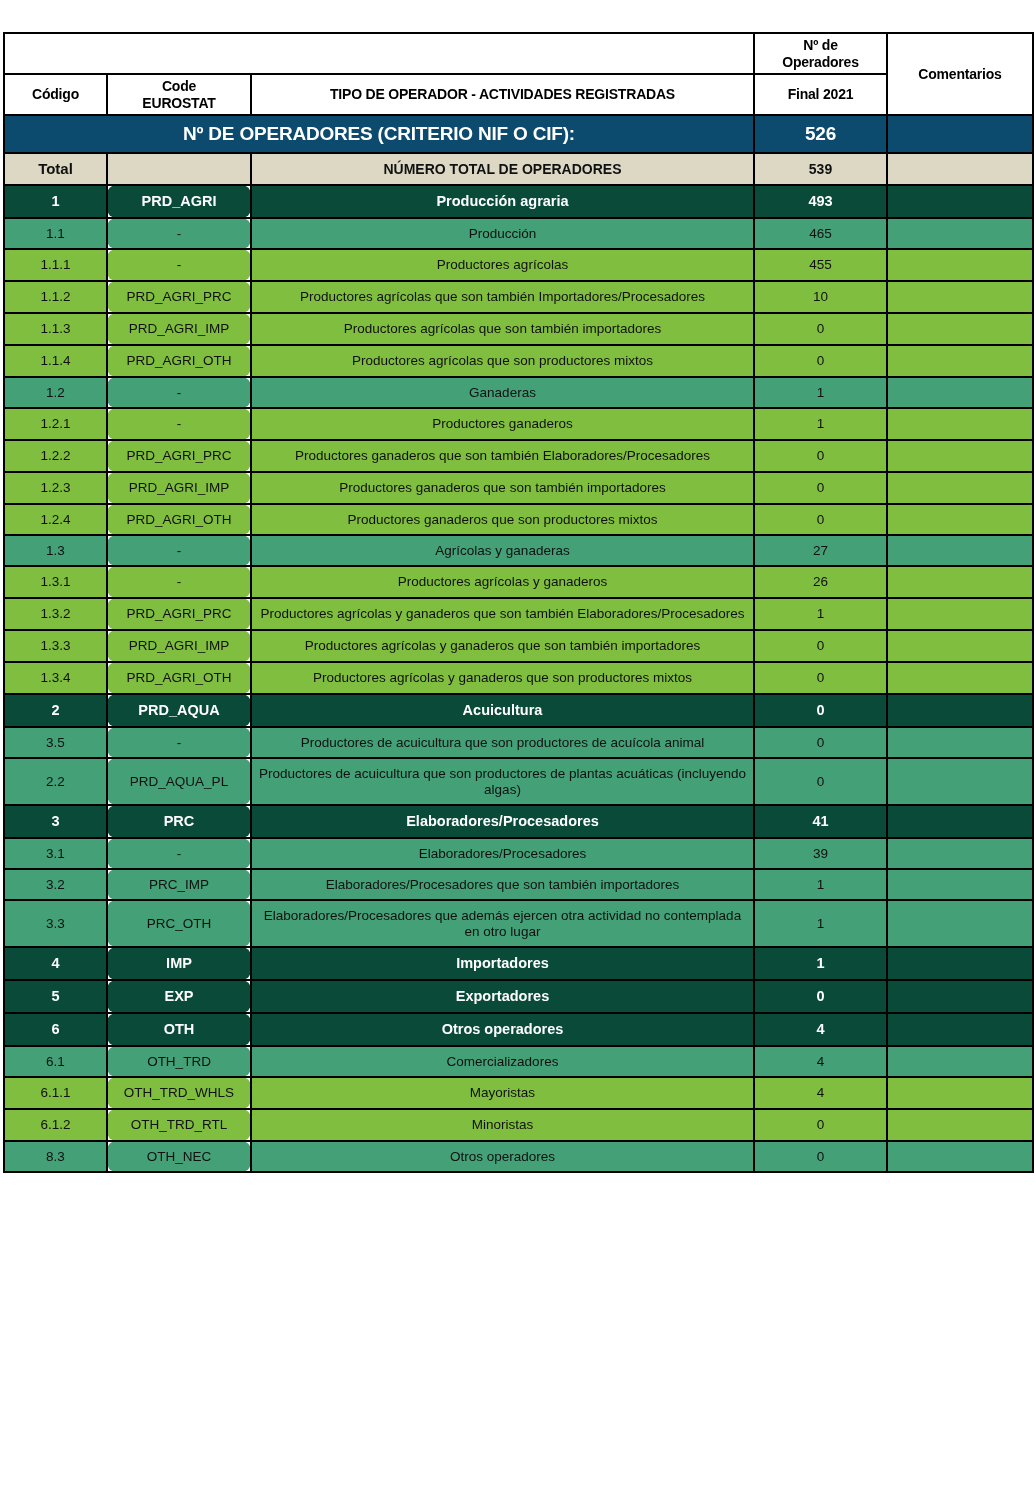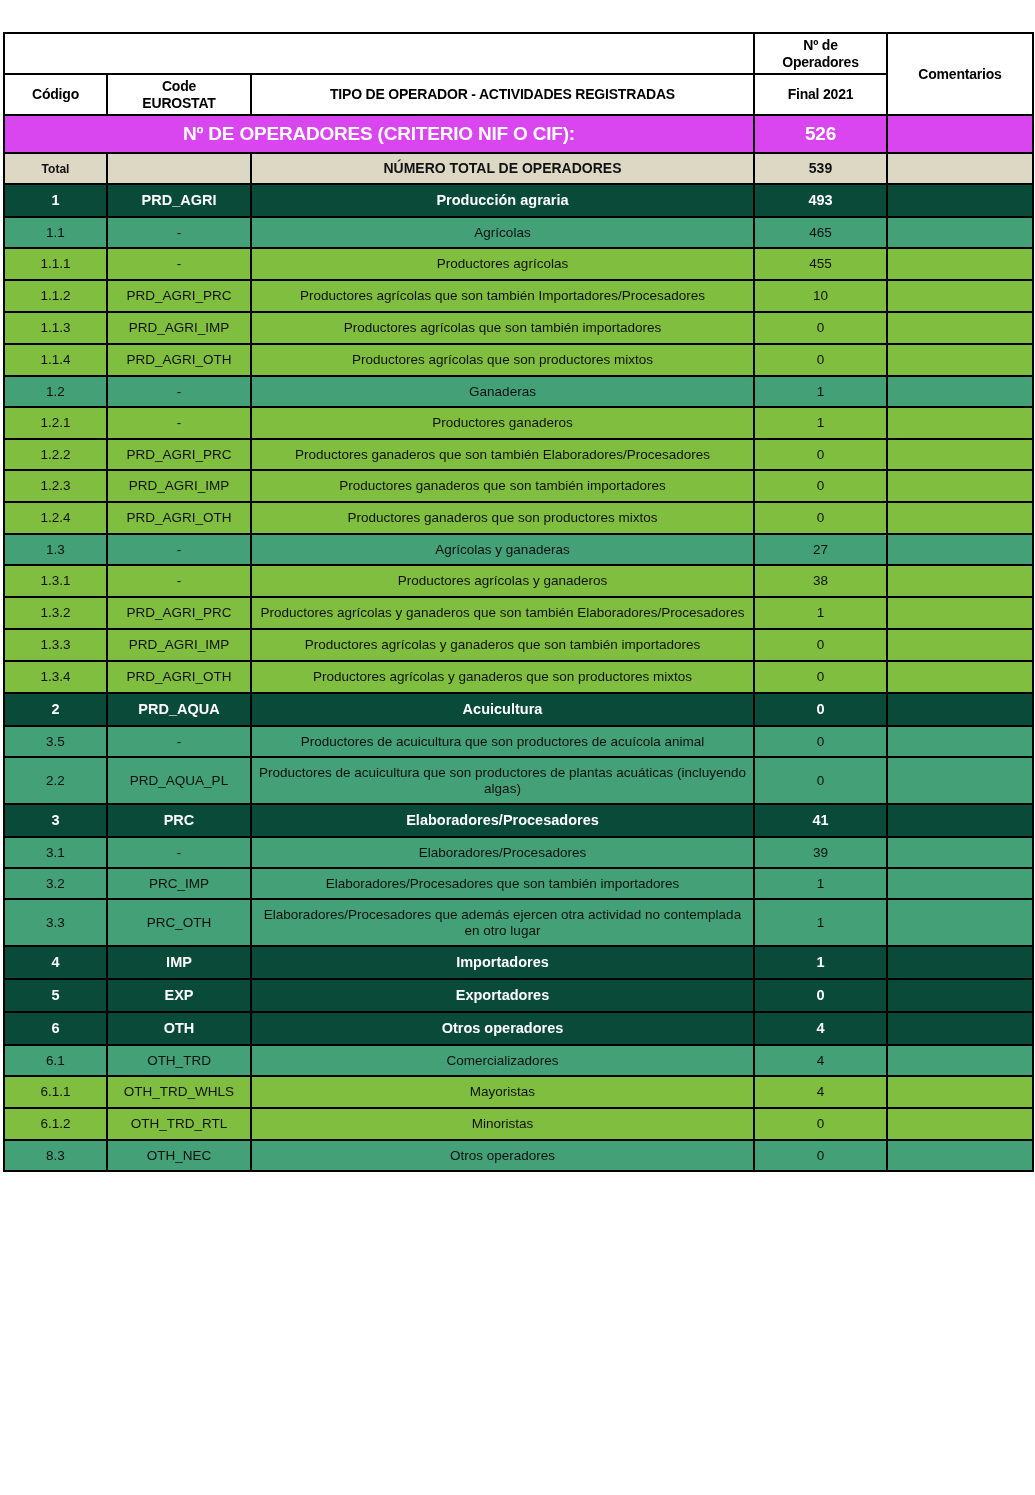--- a/index.html
+++ b/index.html
@@ -68,37 +68,37 @@
     font-weight: normal;
   }
   td.hdr-tipo {
     font-size: 14.5px;
     letter-spacing: -0.3px;
   }
   td.hdr-small { font-size: 14px; }
 
   
   tr.gray td {
-    background: #d946ef;
+    background: #0c4a6e;
     color: #ffffff;
     font-weight: bold;
     font-size: 19px;
     letter-spacing: -0.2px;
     padding-top: 7px;
     padding-bottom: 7px;
   }
   tr.beige td {
     background: #dcd8c4;
     color: #111111;
     font-weight: bold;
     font-size: 14px;
     padding-top: 6px;
     padding-bottom: 6px;
   }
-  tr.beige td.lvl-code { font-size: 12px; }
+  tr.beige td.lvl-code { font-size: 15px; }
 
   tr.dark td {
     background: #0a4a39;
     color: #ffffff;
     font-weight: bold;
     font-size: 14.5px;
     padding-top: 7px;
     padding-bottom: 7px;
   }
   tr.teal td {
@@ -111,21 +111,21 @@
   tr.lime td {
     background: #80be3f;
     color: #111111;
     font-weight: normal;
     padding-top: 7px;
     padding-bottom: 7px;
   }
 
   td.col-tipo  { font-size: 13.5px; }
   td.col-num   { font-size: 14px; }
-  td.col-code  { font-size: 13.5px; }
+  td.col-code  { font-size: 13.5px; border-radius: 9px; }
   td.col-codigo{ font-size: 13.5px; }
 
   tr.dark td.col-tipo,
   tr.dark td.col-num,
   tr.dark td.col-code,
   tr.dark td.col-codigo { font-weight: bold; }
 
   td.empty { }
 </style>
 </head>
@@ -179,21 +179,21 @@
     <tr class="dark">
           <td class="col-codigo">1</td>
           <td class="col-code">PRD_AGRI</td>
           <td class="col-tipo">Producción agraria</td>
           <td class="col-num">493</td>
           <td class="col-coment"></td>
         </tr>
         <tr class="teal">
           <td class="col-codigo">1.1</td>
           <td class="col-code">-</td>
-          <td class="col-tipo">Agrícolas</td>
+          <td class="col-tipo">Producción</td>
           <td class="col-num">465</td>
           <td class="col-coment"></td>
         </tr>
         <tr class="lime">
           <td class="col-codigo">1.1.1</td>
           <td class="col-code">-</td>
           <td class="col-tipo">Productores agrícolas</td>
           <td class="col-num">455</td>
           <td class="col-coment"></td>
         </tr>
@@ -257,21 +257,21 @@
           <td class="col-codigo">1.3</td>
           <td class="col-code">-</td>
           <td class="col-tipo">Agrícolas y ganaderas</td>
           <td class="col-num">27</td>
           <td class="col-coment"></td>
         </tr>
         <tr class="lime">
           <td class="col-codigo">1.3.1</td>
           <td class="col-code">-</td>
           <td class="col-tipo">Productores agrícolas y ganaderos</td>
-          <td class="col-num">38</td>
+          <td class="col-num">26</td>
           <td class="col-coment"></td>
         </tr>
         <tr class="lime">
           <td class="col-codigo">1.3.2</td>
           <td class="col-code">PRD_AGRI_PRC</td>
           <td class="col-tipo">Productores agrícolas y ganaderos que son también Elaboradores/Procesadores</td>
           <td class="col-num">1</td>
           <td class="col-coment"></td>
         </tr>
         <tr class="lime">

